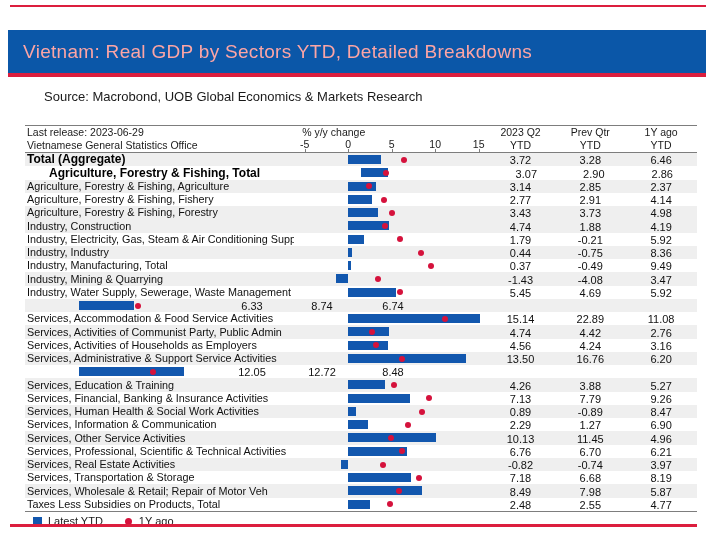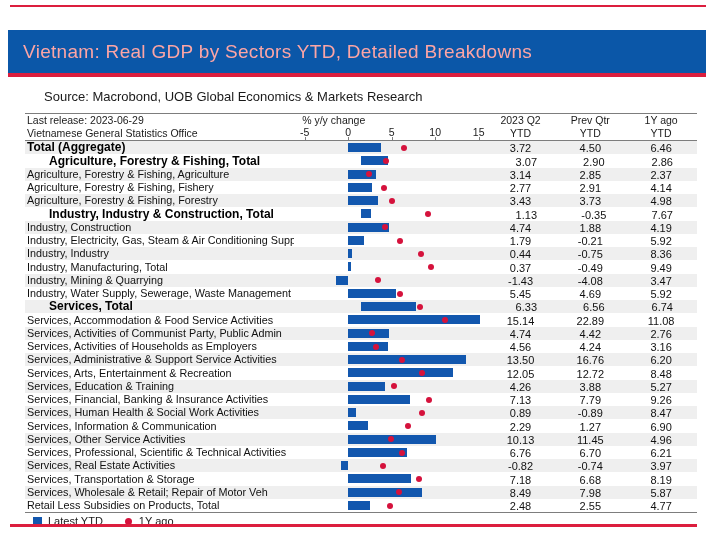--- a/index.html
+++ b/index.html
@@ -10,21 +10,21 @@
   }
   .top-line { position:absolute; left:10px; top:5px; width:696px; height:2px; background:var(--red); }
   .title-bar {
     position:absolute; left:8px; top:30px; width:698px; height:43px;
     background:var(--blue); border-bottom:4px solid var(--red);
     display:flex; align-items:center;
   }
   .title-bar .t { color:#fca5a5; font-size:19px; padding-left:15px; letter-spacing:0.3px; }
   .source { position:absolute; left:20px; top:89px; font-size:13px; color:#1a1a1a;margin-left:24px; }
 
-  .tbl { position:absolute; left:25px; top:113px; width:672px; }
+  .tbl { position:absolute; left:25px; top:125px; width:672px; }
   .tbl-head {
     border-top:1.5px solid #7d7d7d; border-bottom:1.5px solid #7d7d7d;
     height:26px; display:flex; font-size:10.5px; color:#1a1a1a; position:relative;
   }
   .h-label { width:268px; line-height:13px; padding-left:2px; }
   .h-chart { width:192px; position:relative; }
   .axis-label { position:absolute; left:8px; top:0; }
   .tick-label { position:absolute; top:12px; transform:translateX(-50%); }
   .tick-mark { position:absolute; bottom:-1px; width:1px; height:4px; background:#7d7d7d; }
   .h-col { width:70px; text-align:center; line-height:13px; }
@@ -92,21 +92,21 @@
     </div>
   </div>
   <div class="rows">
       <div class="row shade bold">
     <div class="c-label">Total (Aggregate)</div>
     <div class="c-chart">
       <div class="bar" style="left: 54px; width: 32.364px;"></div>
       <div class="dot" style="left: 107.202px;"></div>
     </div>
     <div class="c-num">3.72</div>
-    <div class="c-num">4.50</div>
+    <div class="c-num">3.28</div>
     <div class="c-num">6.46</div>
   </div>
       <div class="row bold indent">
     <div class="c-label">Agriculture, Forestry &amp; Fishing, Total</div>
     <div class="c-chart">
       <div class="bar" style="left: 54px; width: 26.709px;"></div>
       <div class="dot" style="left: 75.882px;"></div>
     </div>
     <div class="c-num">3.07</div>
     <div class="c-num">2.90</div>
@@ -135,30 +135,20 @@
       <div class="row shade">
     <div class="c-label">Agriculture, Forestry &amp; Fishing, Forestry</div>
     <div class="c-chart">
       <div class="bar" style="left: 54px; width: 29.841px;"></div>
       <div class="dot" style="left: 94.326px;"></div>
     </div>
     <div class="c-num">3.43</div>
     <div class="c-num">3.73</div>
     <div class="c-num">4.98</div>
   </div>
-      <div class="row bold indent">
-    <div class="c-label">Industry, Industry &amp; Construction, Total</div>
-    <div class="c-chart">
-      <div class="bar" style="left: 54px; width: 9.831px;"></div>
-      <div class="dot" style="left: 117.729px;"></div>
-    </div>
-    <div class="c-num">1.13</div>
-    <div class="c-num">-0.35</div>
-    <div class="c-num">7.67</div>
-  </div>
       <div class="row shade">
     <div class="c-label">Industry, Construction</div>
     <div class="c-chart">
       <div class="bar" style="left: 54px; width: 41.238px;"></div>
       <div class="dot" style="left: 87.453px;"></div>
     </div>
     <div class="c-num">4.74</div>
     <div class="c-num">1.88</div>
     <div class="c-num">4.19</div>
   </div>
@@ -206,27 +196,26 @@
     <div class="c-label">Industry, Water Supply, Sewerage, Waste Management</div>
     <div class="c-chart">
       <div class="bar" style="left: 54px; width: 47.415px;"></div>
       <div class="dot" style="left: 102.504px;"></div>
     </div>
     <div class="c-num">5.45</div>
     <div class="c-num">4.69</div>
     <div class="c-num">5.92</div>
   </div>
       <div class="row shade bold indent">
-    <div class="c-label">Services, Total</div>
     <div class="c-chart">
       <div class="bar" style="left: 54px; width: 55.071px;"></div>
       <div class="dot" style="left: 109.638px;"></div>
     </div>
     <div class="c-num">6.33</div>
-    <div class="c-num">6.56</div>
+    <div class="c-num">8.74</div>
     <div class="c-num">6.74</div>
   </div>
       <div class="row">
     <div class="c-label">Services, Accommodation &amp; Food Service Activities</div>
     <div class="c-chart">
       <div class="bar" style="left: 54px; width: 131.718px;"></div>
       <div class="dot" style="left: 147.396px;"></div>
     </div>
     <div class="c-num">15.14</div>
     <div class="c-num">22.89</div>
@@ -256,21 +245,20 @@
     <div class="c-label">Services, Administrative &amp; Support Service Activities</div>
     <div class="c-chart">
       <div class="bar" style="left: 54px; width: 117.45px;"></div>
       <div class="dot" style="left: 104.94px;"></div>
     </div>
     <div class="c-num">13.50</div>
     <div class="c-num">16.76</div>
     <div class="c-num">6.20</div>
   </div>
       <div class="row">
-    <div class="c-label">Services, Arts, Entertainment &amp; Recreation</div>
     <div class="c-chart">
       <div class="bar" style="left: 54px; width: 104.835px;"></div>
       <div class="dot" style="left: 124.776px;"></div>
     </div>
     <div class="c-num">12.05</div>
     <div class="c-num">12.72</div>
     <div class="c-num">8.48</div>
   </div>
       <div class="row shade">
     <div class="c-label">Services, Education &amp; Training</div>
@@ -356,21 +344,21 @@
     <div class="c-label">Services, Wholesale &amp; Retail; Repair of Motor Veh</div>
     <div class="c-chart">
       <div class="bar" style="left: 54px; width: 73.863px;"></div>
       <div class="dot" style="left: 102.069px;"></div>
     </div>
     <div class="c-num">8.49</div>
     <div class="c-num">7.98</div>
     <div class="c-num">5.87</div>
   </div>
       <div class="row">
-    <div class="c-label">Retail Less Subsidies on Products, Total</div>
+    <div class="c-label">Taxes Less Subsidies on Products, Total</div>
     <div class="c-chart">
       <div class="bar" style="left: 54px; width: 21.576px;"></div>
       <div class="dot" style="left: 92.499px;"></div>
     </div>
     <div class="c-num">2.48</div>
     <div class="c-num">2.55</div>
     <div class="c-num">4.77</div>
   </div>
     </div>
 </div>

